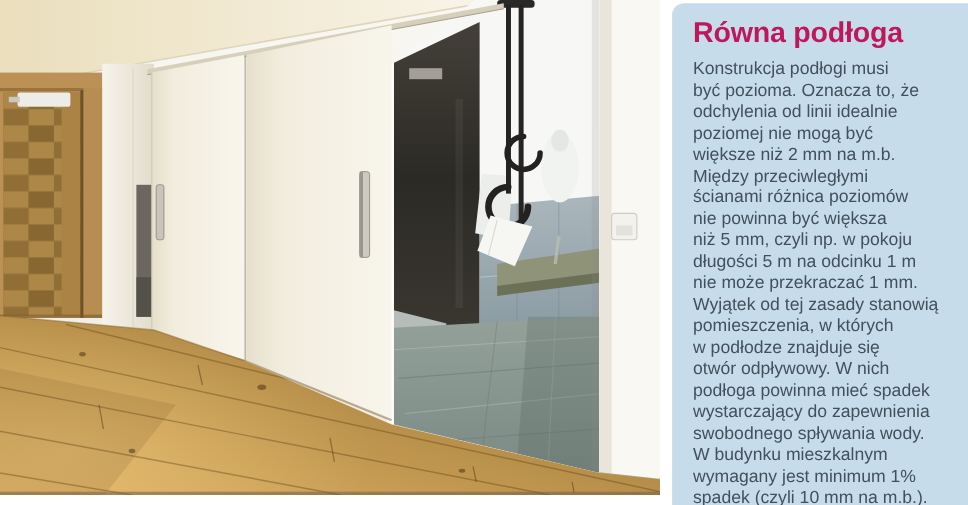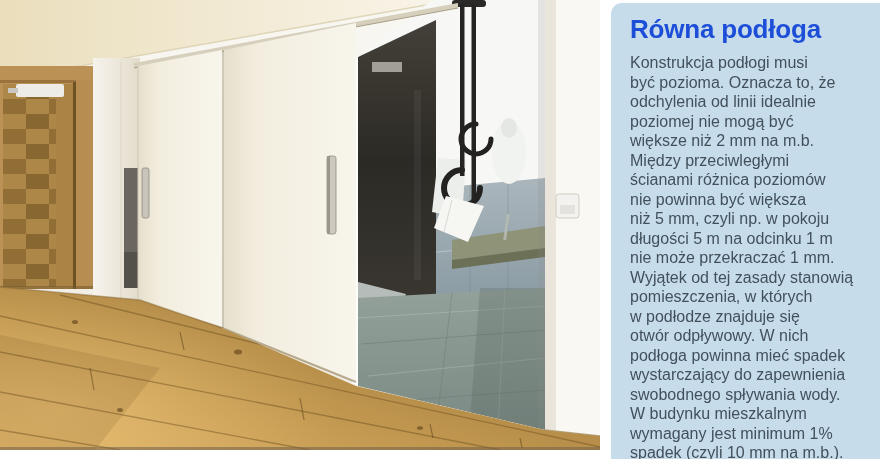--- a/index.html
+++ b/index.html
@@ -17,21 +17,21 @@
   .panel{
     position:absolute;left:611px;top:3px;width:269px;height:456px;
     background:#c7dcea;
     border-top-left-radius:11px;
     box-sizing:border-box;
     padding:11px 12px 0 19px;
   }
   .panel h1{
     margin:0;
     font-size:26px;line-height:31px;font-weight:bold;
-    color:#1d4ed8;letter-spacing:-0.2px;
+    color:#be185d;letter-spacing:-0.2px;
   }
   .panel p{
     margin:8px 0 0 0;
     font-size:16px;line-height:19.5px;
     color:#42505c;
     white-space:pre-line;
   }
 </style>
 </head>
 <body>

